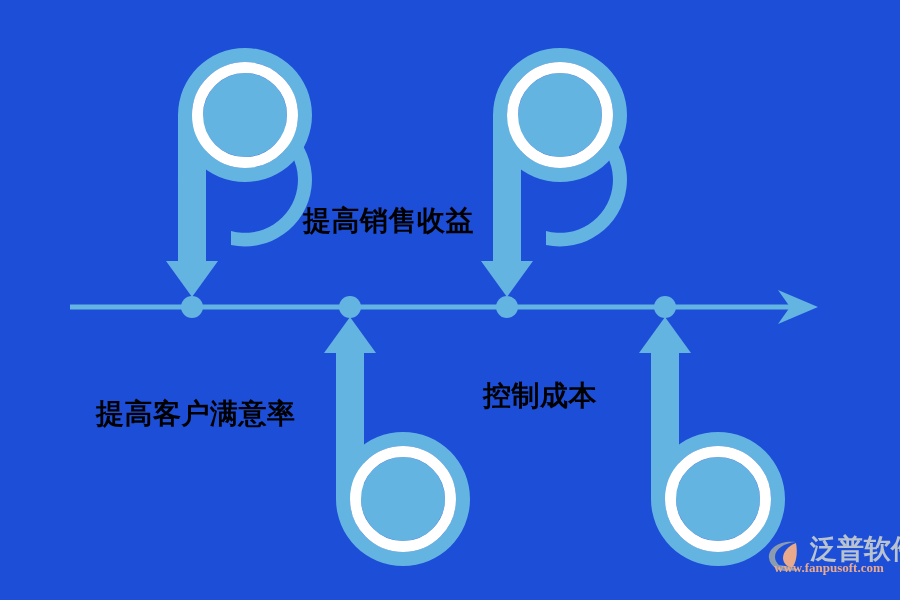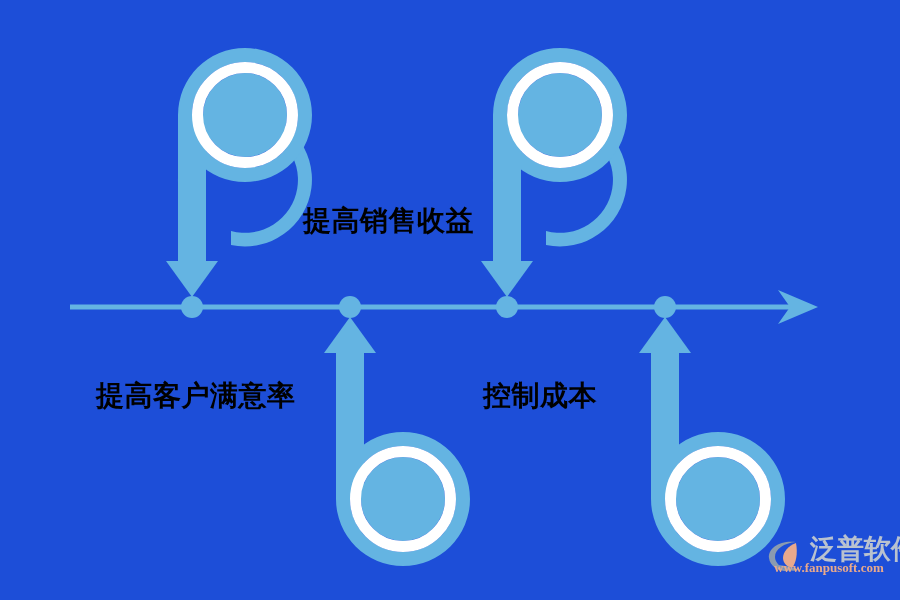--- a/index.html
+++ b/index.html
@@ -31,21 +31,21 @@
     color: #000000;
     font-weight: bold;
     font-size: 28px;
     line-height: 1;
     letter-spacing: 0.5px;
     white-space: nowrap;
     font-family: "Liberation Sans", "DejaVu Sans", sans-serif;
   }
   #label-0 { left: 303px; top: 207px; }
   #label-1 { left: 676px; top: 207px; }
-  #label-2 { left: 96px; top: 382px; text-align: center; }
+  #label-2 { left: 96px; top: 400px; text-align: center; }
   #label-3 { left: 483px; top: 382px; }
 
   #watermark {
     position: absolute;
     left: 766px;
     top: 534px;
     width: 128px;
     height: 56px;
   }
   #watermark-logo {

